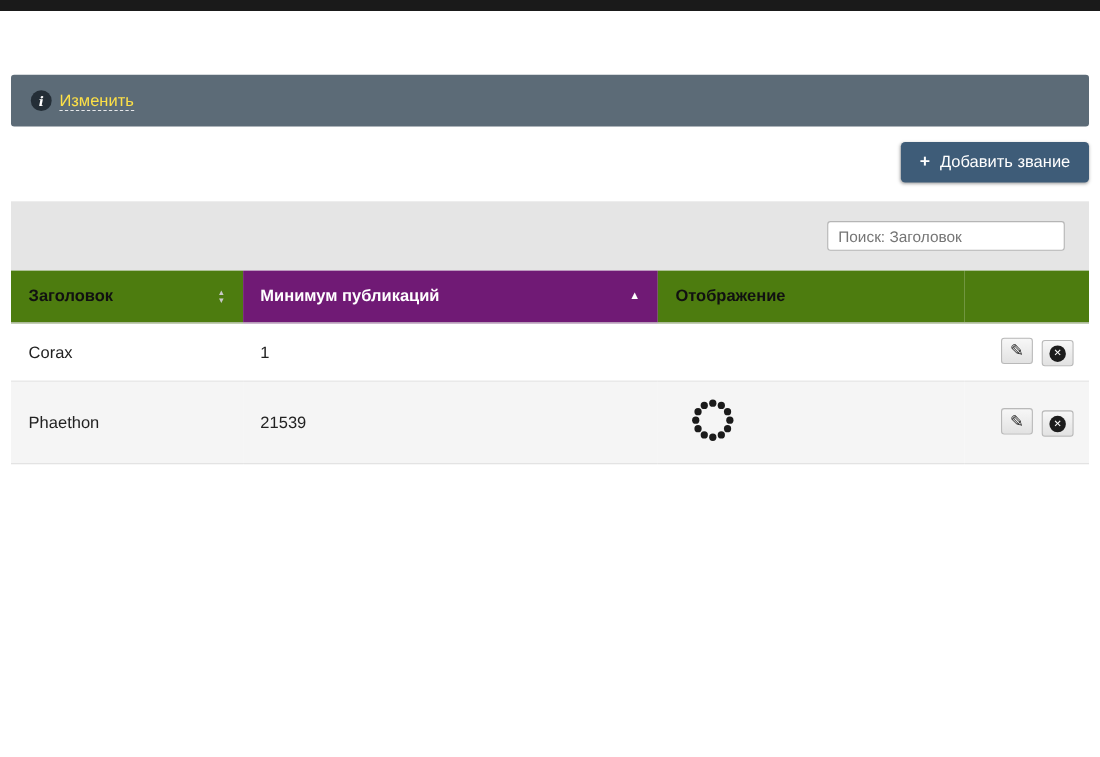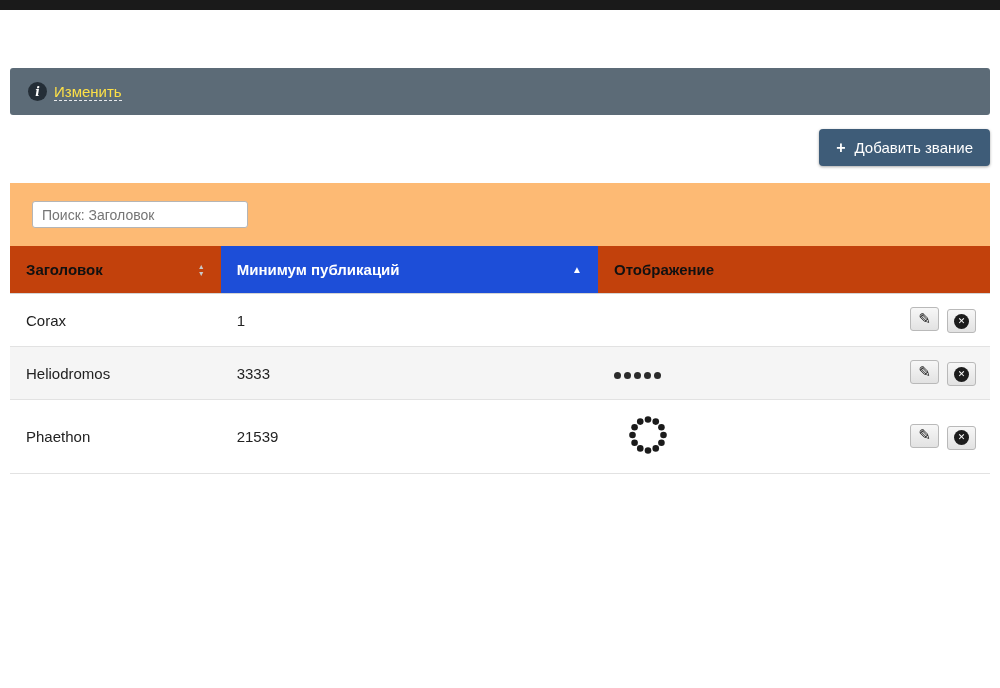--- a/index.html
+++ b/index.html
@@ -70,24 +70,24 @@
     align-items: center;
     gap: 9px;
     cursor: pointer;
     box-shadow: 0 1px 3px rgba(0,0,0,.35);
   }
   .plus { font-weight: 700; font-size: 16px; line-height: 1; }
 
   
   .table-wrap { width: 100%; }
   .table-top {
-    background: #fdba74;
+    background: #e5e5e5;
     padding: 18px 22px;
     display: flex;
-    justify-content: flex-start;
+    justify-content: flex-end;
   }
   .search-input {
     width: 216px;
     height: 27px;
     border: 1px solid #b5b5b5;
     border-radius: 3px;
     padding: 3px 9px;
     font-size: 14px;
     font-family: inherit;
     color: #333;
@@ -103,32 +103,32 @@
   col.c1 { width: 21.5%; }
   col.c2 { width: 38.5%; }
   col.c3 { width: 28.5%; }
   col.c4 { width: 11.5%; }
 
   thead th {
     text-align: left;
     font-weight: 700;
     font-size: 15px;
     padding: 15px 16px;
-    background: #c2410c;
+    background: #4d7c0f;
     color: #111;
     border-bottom: 1px solid #d4d4d4;
     cursor: pointer;
   }
   thead th .th-inner {
     display: flex;
     align-items: center;
     justify-content: space-between;
   }
   thead th.sorted {
-    background: #1d4ed8;
+    background: #701a75;
     color: #fff;
   }
   .sort-asc { font-size: 10px; color: #fff; }
   .sort-idle {
     display: inline-flex;
     flex-direction: column;
     color: #c9c9c9;
     font-size: 7px;
     line-height: 7px;
   }
@@ -243,36 +243,20 @@
             <td>Corax</td>
             <td>1</td>
             <td></td>
             <td class="cell-actions"><button class="act-btn">
                 <span class="pencil">✎</span>
               </button><button class="act-btn">
                 <span class="del-circle">✕</span>
               </button></td>
           </tr>
           <tr>
-            <td>Heliodromos</td>
-            <td>3333</td>
-            <td><span class="dots">
-                <span class="dot"></span>
-                <span class="dot"></span>
-                <span class="dot"></span>
-                <span class="dot"></span>
-                <span class="dot"></span>
-              </span></td>
-            <td class="cell-actions"><button class="act-btn">
-                <span class="pencil">✎</span>
-              </button><button class="act-btn">
-                <span class="del-circle">✕</span>
-              </button></td>
-          </tr>
-          <tr>
             <td>Phaethon</td>
             <td>21539</td>
             <td><span class="sun-wrap">
                 <svg width="44" height="44" viewBox="0 0 44 44" fill="#1b1b1b">
                   <circle cx="37.50" cy="22.00" r="3.3"></circle>
                   <circle cx="35.42" cy="29.75" r="3.3"></circle>
                   <circle cx="29.75" cy="35.42" r="3.3"></circle>
                   <circle cx="22.00" cy="37.50" r="3.3"></circle>
                   <circle cx="14.25" cy="35.42" r="3.3"></circle>
                   <circle cx="8.58" cy="29.75" r="3.3"></circle>

